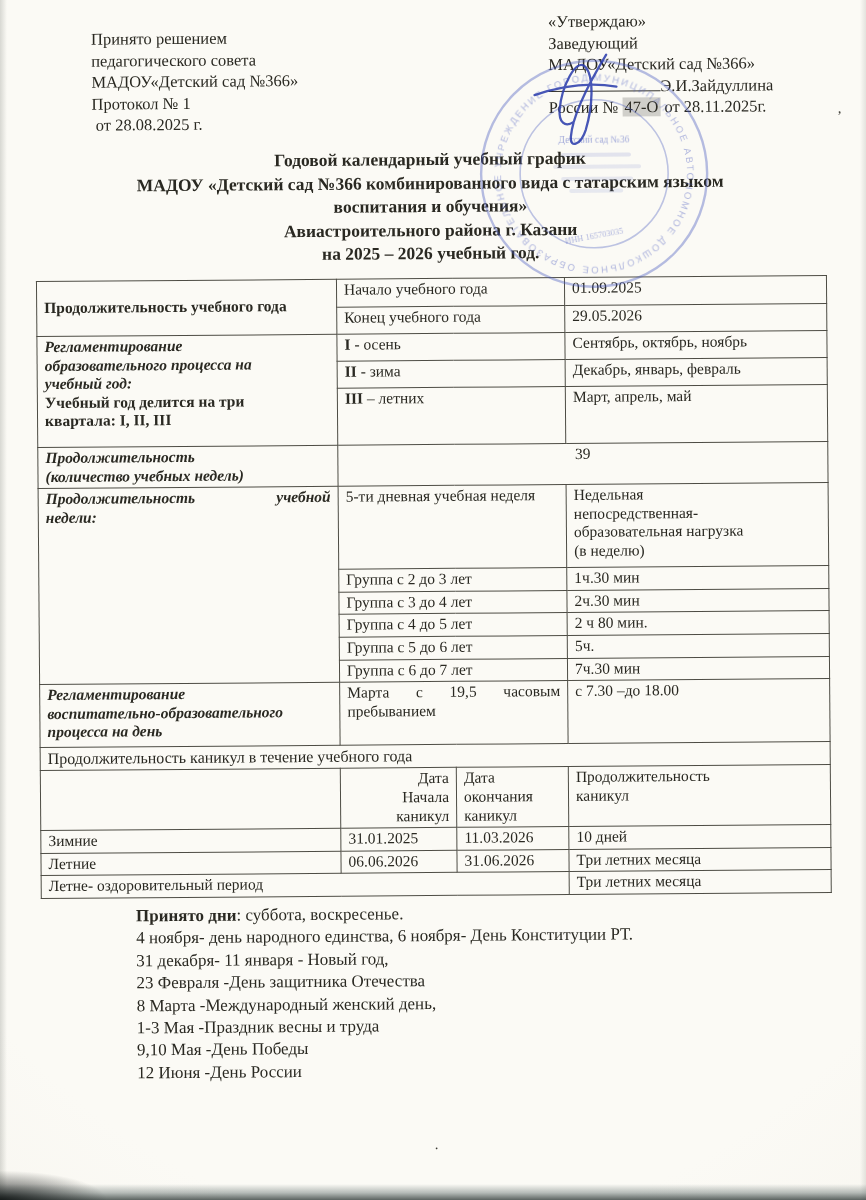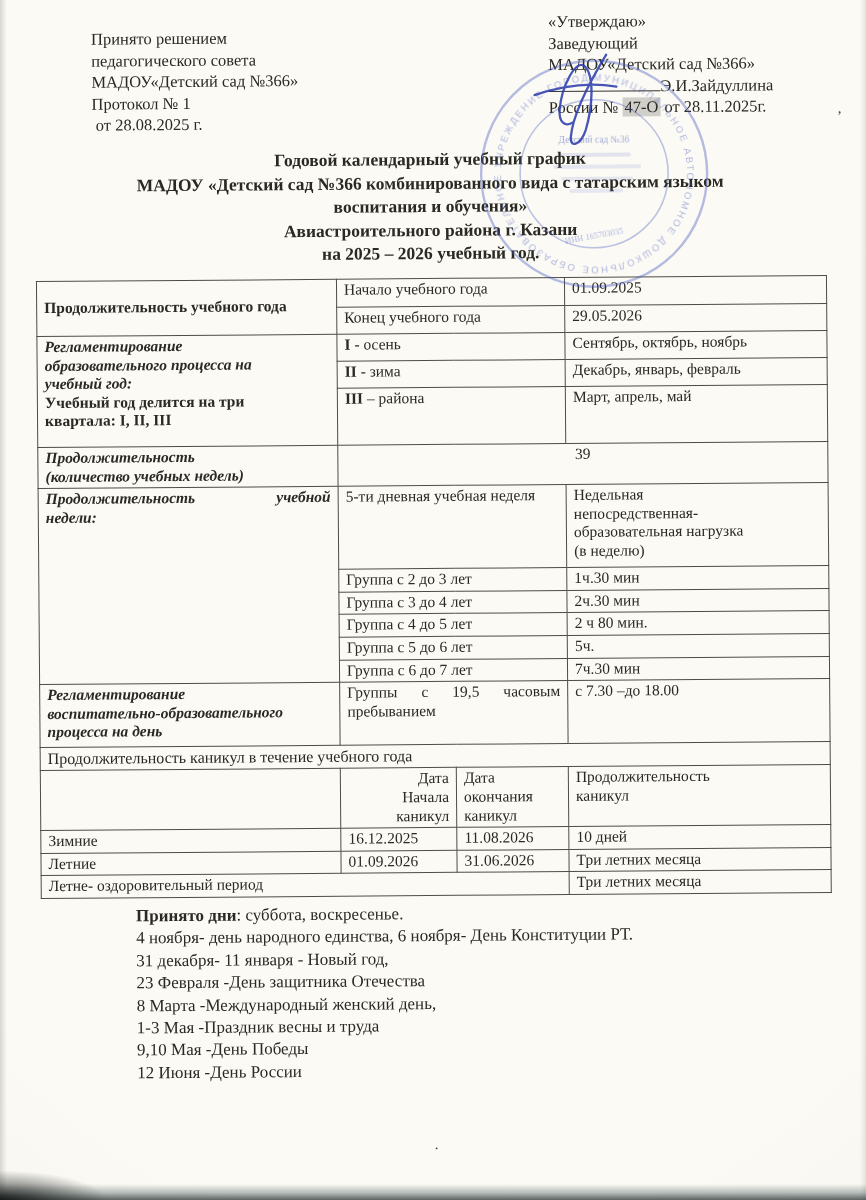--- a/index.html
+++ b/index.html
@@ -132,21 +132,21 @@
 квартала: I, II, III</div>
         </td>
         <td colspan="2"><span class="b">I</span><span> - осень</span></td>
         <td>Сентябрь, октябрь, ноябрь</td>
       </tr>
       <tr style="height:27px">
         <td colspan="2"><span class="b">II</span><span> - зима</span></td>
         <td>Декабрь, январь, февраль</td>
       </tr>
       <tr style="height:57px">
-        <td colspan="2"><span class="b">III</span><span> – района</span></td>
+        <td colspan="2"><span class="b">III</span><span> – летних</span></td>
         <td>Март, апрель, май</td>
       </tr>
 
       <tr style="height:38px">
         <td class="bi pl">Продолжительность
 (количество учебных недель)</td>
         <td colspan="3" class="center">39</td>
       </tr>
 
       <tr style="height:83px">
@@ -183,21 +183,21 @@
         <td colspan="2">Группа с 6 до 7 лет</td>
         <td>7ч.30 мин</td>
       </tr>
 
       <tr style="height:63px">
         <td class="bi pl">Регламентирование
 воспитательно-образовательного
 процесса на день</td>
         <td colspan="2">
           <div class="jrow">
-            <span>Группы</span>
+            <span>Марта</span>
                 <span>с</span>
                 <span>19,5</span>
                 <span>часовым</span>
           </div>
           <div>пребыванием</div>
         </td>
         <td>с 7.30 –до 18.00</td>
       </tr>
 
       <tr style="height:22px">
@@ -209,27 +209,27 @@
 Начала
 каникул</td>
         <td class="pl">Дата
 окончания
 каникул</td>
         <td class="pl">Продолжительность
 каникул</td>
       </tr>
       <tr style="height:22px">
         <td>Зимние</td>
-        <td>16.12.2025</td>
-        <td>11.08.2026</td>
+        <td>31.01.2025</td>
+        <td>11.03.2026</td>
         <td>10 дней</td>
       </tr>
       <tr style="height:22px">
         <td>Летние</td>
-        <td>01.09.2026</td>
+        <td>06.06.2026</td>
         <td>31.06.2026</td>
         <td>Три летних месяца</td>
       </tr>
       <tr style="height:22px">
         <td colspan="3">Летне- оздоровительный период</td>
         <td>Три летних месяца</td>
       </tr>
     </tbody>
       </table>
 

